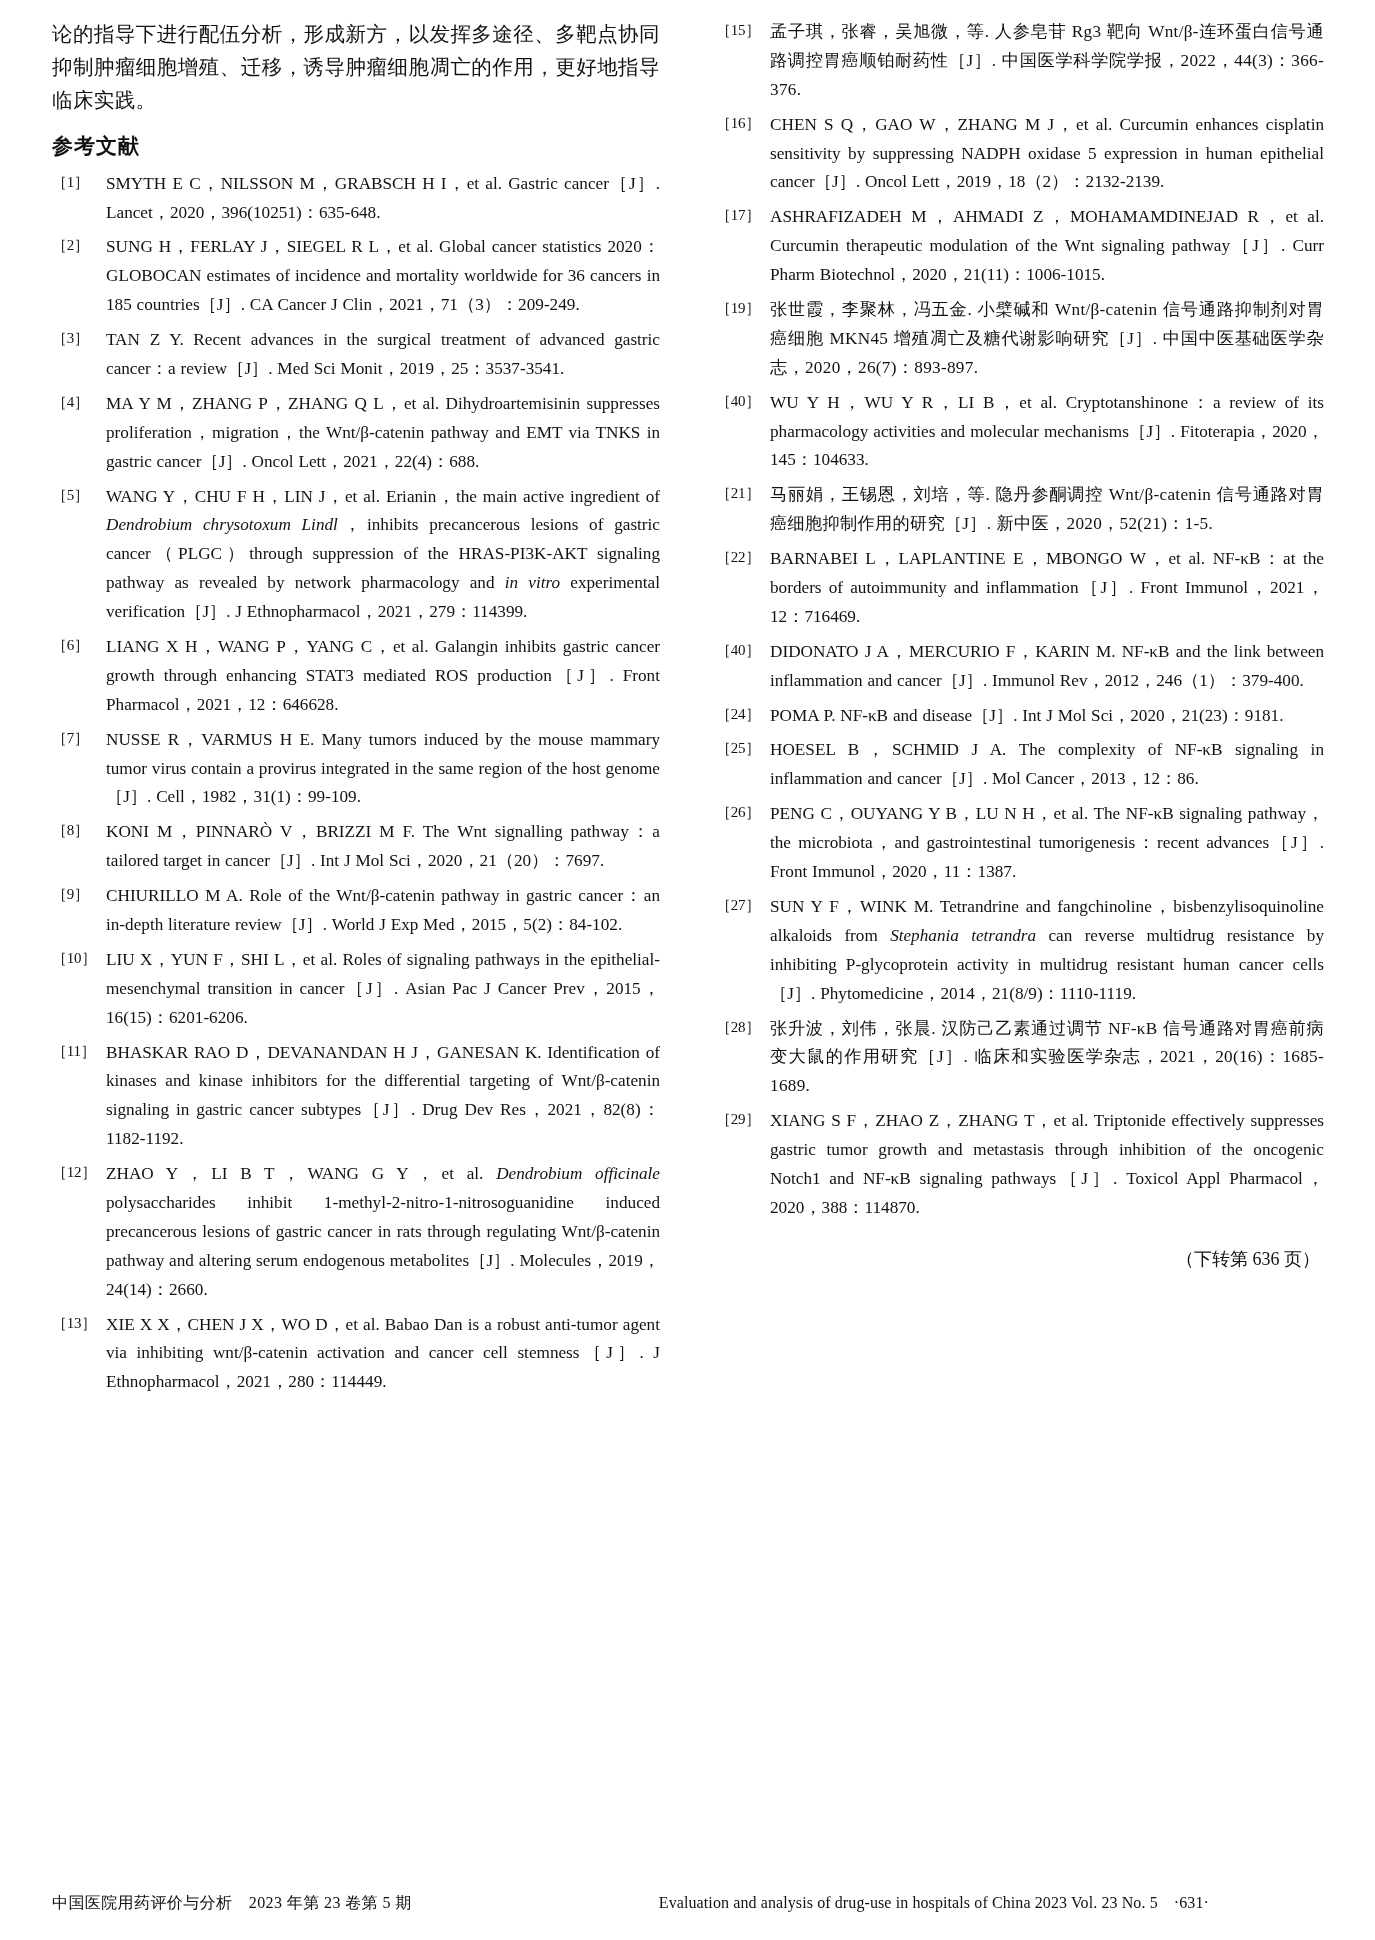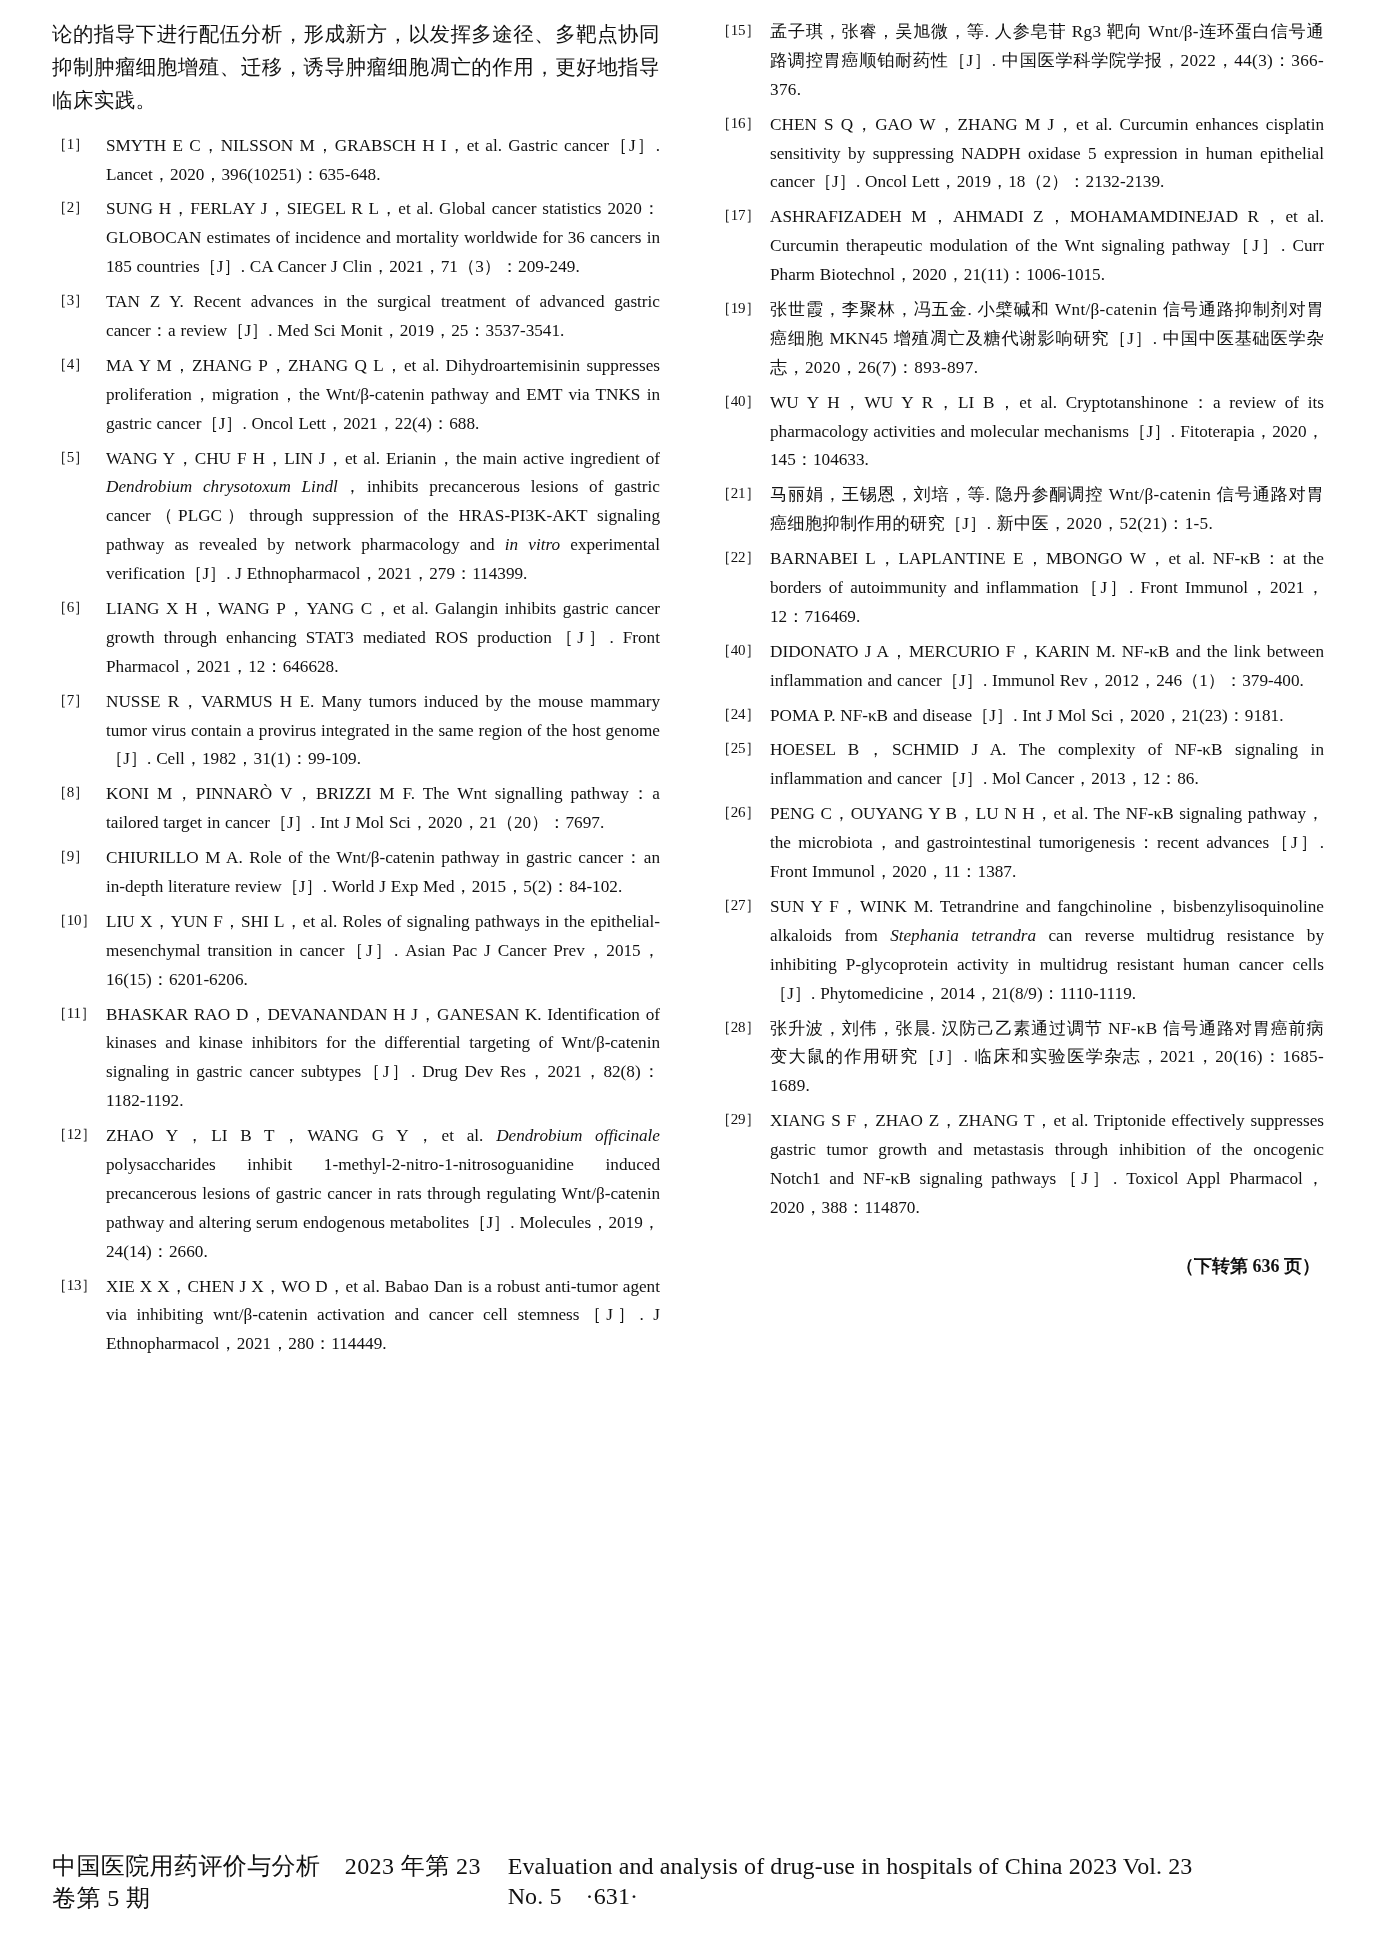--- a/index.html
+++ b/index.html
@@ -69,52 +69,52 @@
     text-justify: inter-word;
     word-spacing: 0.5px;
   }
   .ref-text.cn {
     text-justify: inter-ideograph;
     letter-spacing: 0.3px;
   }
   .continued {
     text-align: right;
     font-size: 18px;
-    margin-top: 31px;
+    margin-top: 24px;
     padding-right: 4px;
-    font-weight: bold;
   }
   .footer {
     position: absolute;
     left: 52px;
     right: 52px;
     bottom: 26px;
     display: flex;
     justify-content: space-between;
     align-items: baseline;
-    font-size: 24px;
+    font-size: 16px;
     border-top: 0;
   }
   .footer-left {
     letter-spacing: 0.4px;
   }
   .footer-right {
     letter-spacing: 0.1px;
   }
   i, em { font-style: italic; }
 </style>
 </head>
 <body>
 
 <div class="page">
 
   <div class="columns">
 
     <div class="col">
       <p class="intro-para">论的指导下进行配伍分析，形成新方，以发挥多途径、多靶点协同抑制肿瘤细胞增殖、迁移，诱导肿瘤细胞凋亡的作用，更好地指导临床实践。</p>
+      <h2 class="section-title">参考文献</h2>
       <ul class="ref-list" id="ref-list-left">
           <li class="ref-item">
             <span class="ref-num">［1］</span>
             <span class="ref-text">SMYTH E C，NILSSON M，GRABSCH H I，et al. Gastric cancer［J］. Lancet，2020，396(10251)：635-648.</span>
           </li>
           <li class="ref-item">
             <span class="ref-num">［2］</span>
             <span class="ref-text">SUNG H，FERLAY J，SIEGEL R L，et al. Global cancer statistics 2020：GLOBOCAN estimates of incidence and mortality worldwide for 36 cancers in 185 countries［J］. CA Cancer J Clin，2021，71（3）：209-249.</span>
           </li>
           <li class="ref-item">

